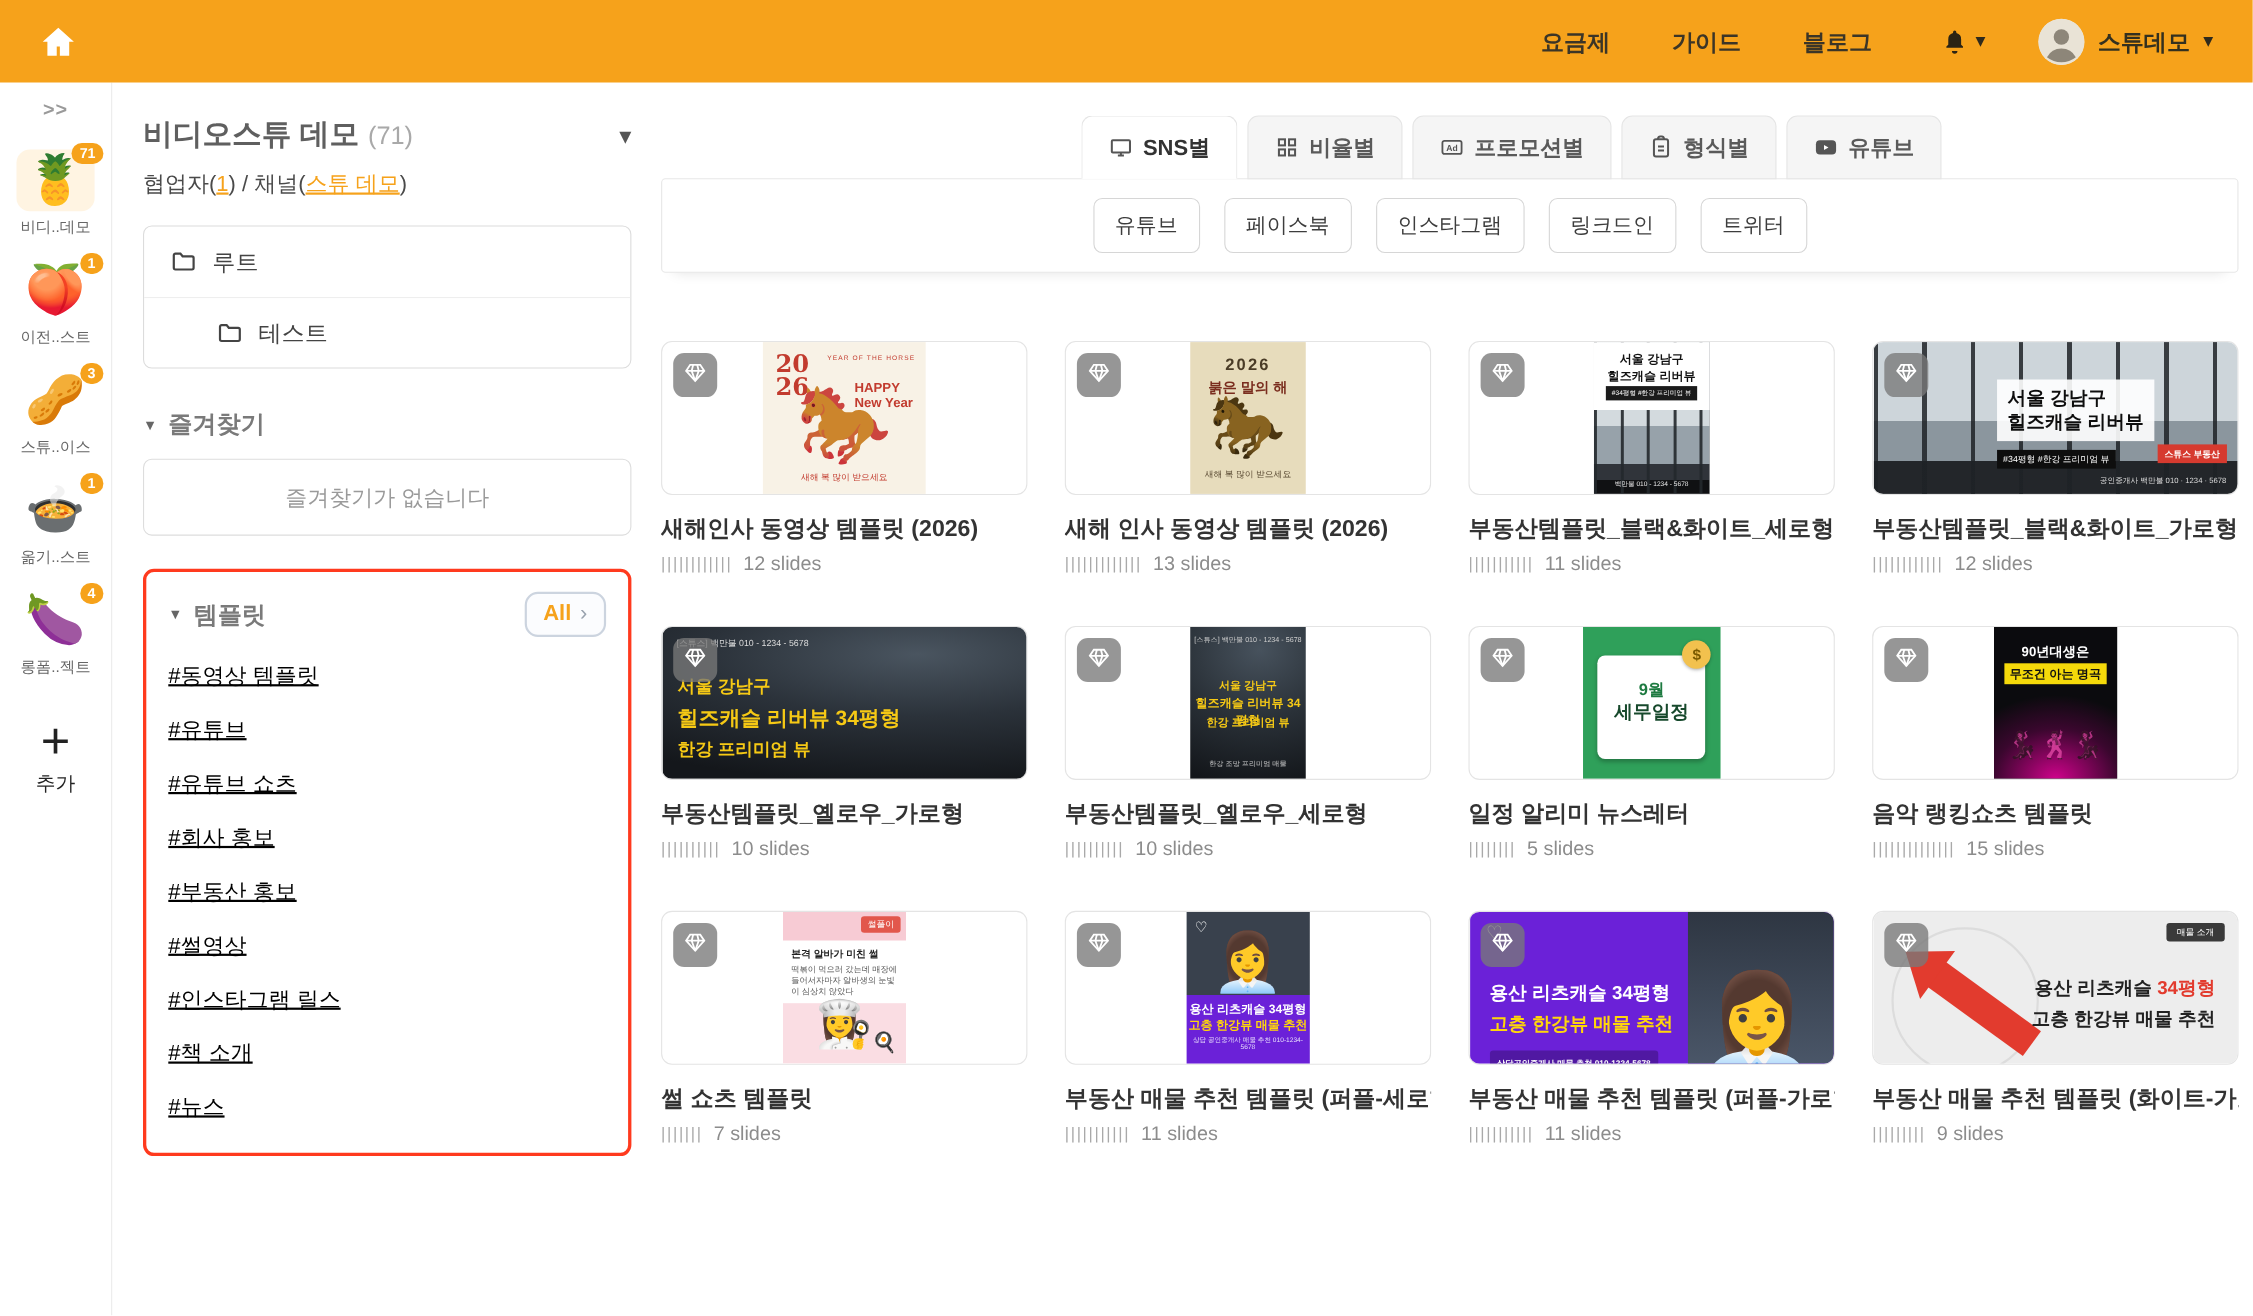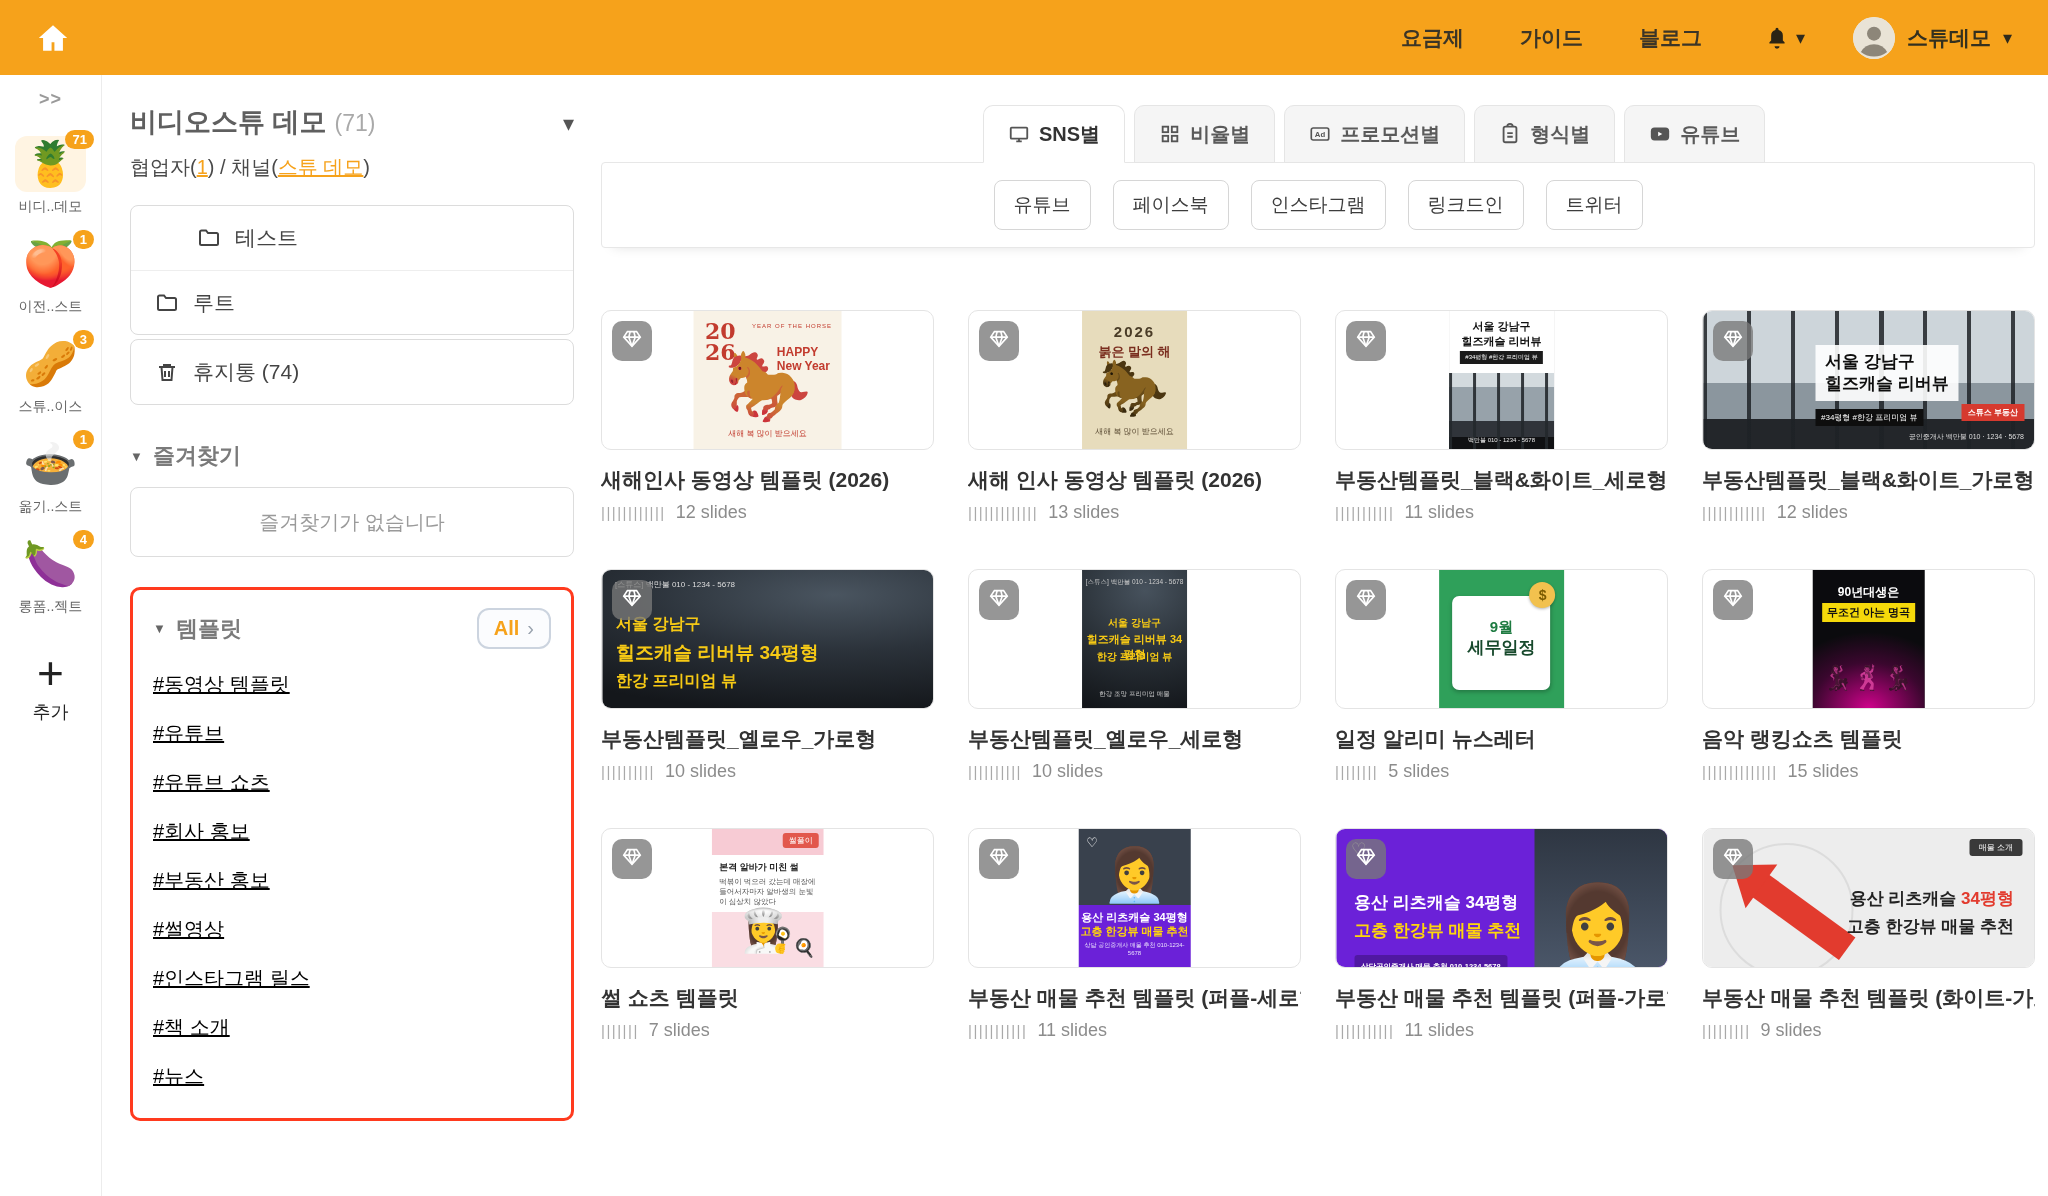--- a/index.html
+++ b/index.html
@@ -274,39 +274,31 @@
 
 <section class="folder-panel">
   <div class="panel-title-row">
     <span class="panel-title">비디오스튜 데모</span>
     <span class="panel-count">(71)</span>
     <span class="caret"></span>
   </div>
   <div class="collab-line"><span>협업자(</span><a class="olink">1</a><span>) / 채널(</span><a class="olink">스튜 데모</a><span>)</span></div>
   <div>
       <div class="tree-box">
+        <div class="tree-row">
+          <span class="f-icon"><svg viewBox="0 0 24 24" fill="none" stroke="#444" stroke-width="2">
+              <path d="M3 6a1.5 1.5 0 0 1 1.5-1.5H9l2 2.5h8.5A1.5 1.5 0 0 1 21 8.5v9A1.5 1.5 0 0 1 19.5 19h-15A1.5 1.5 0 0 1 3 17.5z"></path>
+            </svg></span>
+          <span class="f-label">루트</span>
+        </div>
         <div class="tree-row indent">
           <span class="f-icon"><svg viewBox="0 0 24 24" fill="none" stroke="#444" stroke-width="2">
               <path d="M3 6a1.5 1.5 0 0 1 1.5-1.5H9l2 2.5h8.5A1.5 1.5 0 0 1 21 8.5v9A1.5 1.5 0 0 1 19.5 19h-15A1.5 1.5 0 0 1 3 17.5z"></path>
             </svg></span>
           <span class="f-label">테스트</span>
-        </div>
-        <div class="tree-row">
-          <span class="f-icon"><svg viewBox="0 0 24 24" fill="none" stroke="#444" stroke-width="2">
-              <path d="M3 6a1.5 1.5 0 0 1 1.5-1.5H9l2 2.5h8.5A1.5 1.5 0 0 1 21 8.5v9A1.5 1.5 0 0 1 19.5 19h-15A1.5 1.5 0 0 1 3 17.5z"></path>
-            </svg></span>
-          <span class="f-label">루트</span>
-        </div>
-      </div>
-      <div class="tree-box">
-        <div class="tree-row">
-          <span class="f-icon"><svg viewBox="0 0 24 24" fill="none" stroke="#444" stroke-width="2">
-              <path d="M4 7h16M9 7V5h6v2M6.5 7l1 13h9l1-13M10 11v6M14 11v6"></path>
-            </svg></span>
-          <span class="f-label">휴지통 (74)</span>
         </div>
       </div>
     </div>
   <div class="sec-head tri">
     <span>즐겨찾기</span>
   </div>
   <div class="empty-box">즐겨찾기가 없습니다</div>
   <div class="tpl-box">
     <div class="tpl-head">
       <div class="sec-head tri">

